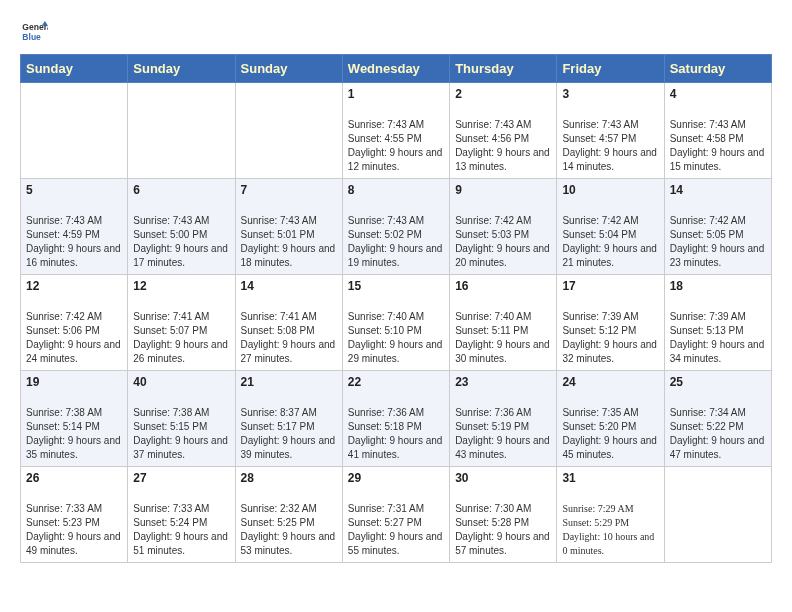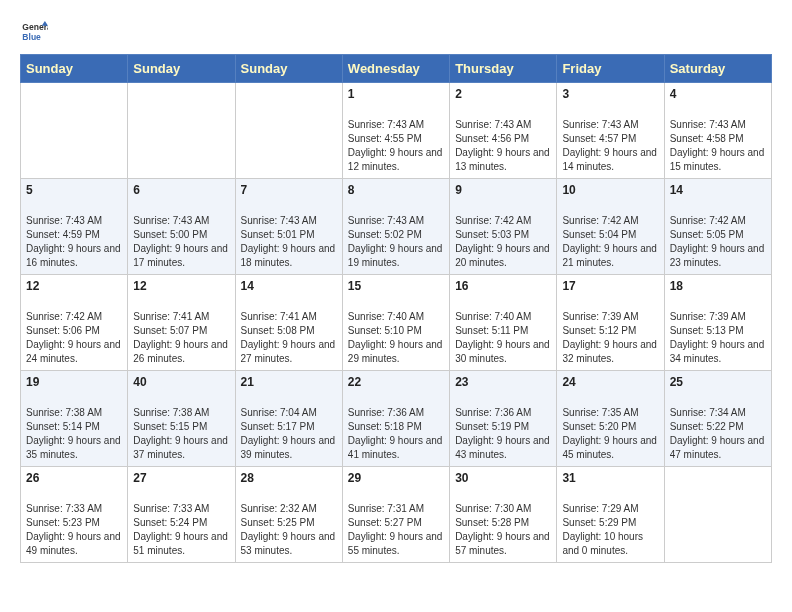--- a/index.html
+++ b/index.html
@@ -264,21 +264,21 @@
 Daylight: 9 hours and 35 minutes.</div>
           </td>
           <td>
             <div class="day-number">40</div>
             <div class="day-info" style="white-space: pre-line;">Sunrise: 7:38 AM
 Sunset: 5:15 PM
 Daylight: 9 hours and 37 minutes.</div>
           </td>
           <td>
             <div class="day-number">21</div>
-            <div class="day-info" style="white-space: pre-line;">Sunrise: 7:04 AM
+            <div class="day-info" style="white-space: pre-line;">Sunrise: 8:37 AM
 Sunset: 5:17 PM
 Daylight: 9 hours and 39 minutes.</div>
           </td>
           <td>
             <div class="day-number">22</div>
             <div class="day-info" style="white-space: pre-line;">Sunrise: 7:36 AM
 Sunset: 5:18 PM
 Daylight: 9 hours and 41 minutes.</div>
           </td>
           <td>
@@ -326,21 +326,21 @@
 Daylight: 9 hours and 55 minutes.</div>
           </td>
           <td>
             <div class="day-number">30</div>
             <div class="day-info" style="white-space: pre-line;">Sunrise: 7:30 AM
 Sunset: 5:28 PM
 Daylight: 9 hours and 57 minutes.</div>
           </td>
           <td>
             <div class="day-number">31</div>
-            <div class="day-info" style="white-space: pre-line;">Sunrise: 7:29 AM
+            <div class="day-info" style="white-space: pre-line; font-family: Liberation Serif, serif;">Sunrise: 7:29 AM
 Sunset: 5:29 PM
 Daylight: 10 hours and 0 minutes.</div>
           </td>
           <td class="empty-cell"></td>
         </tr>
       </tbody>
   </table>
 </div>
 
 </body></html>

